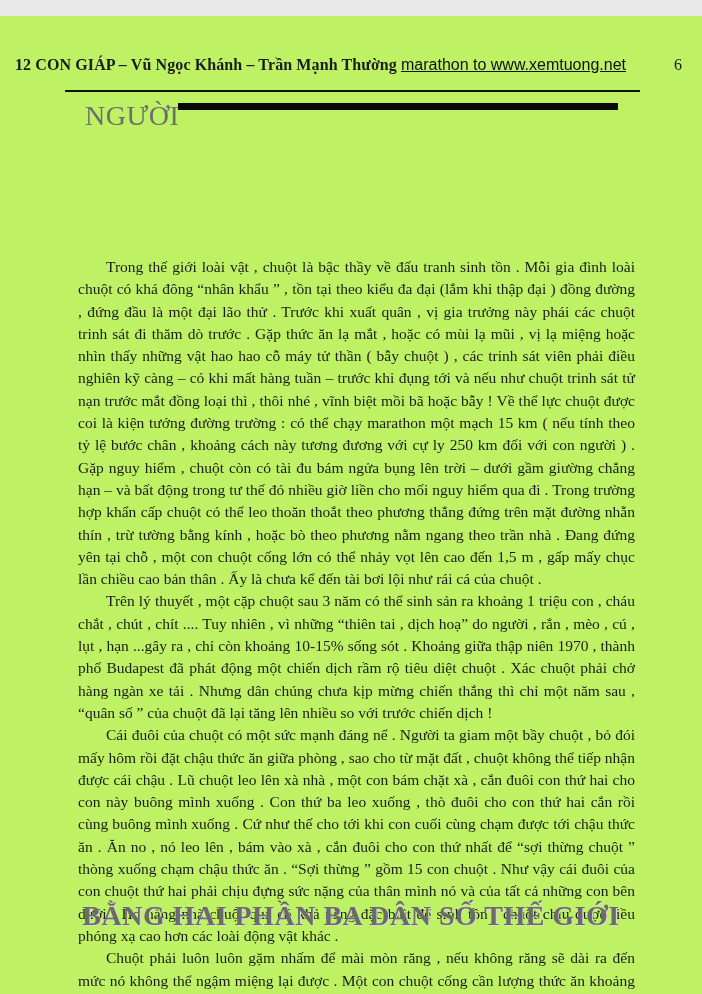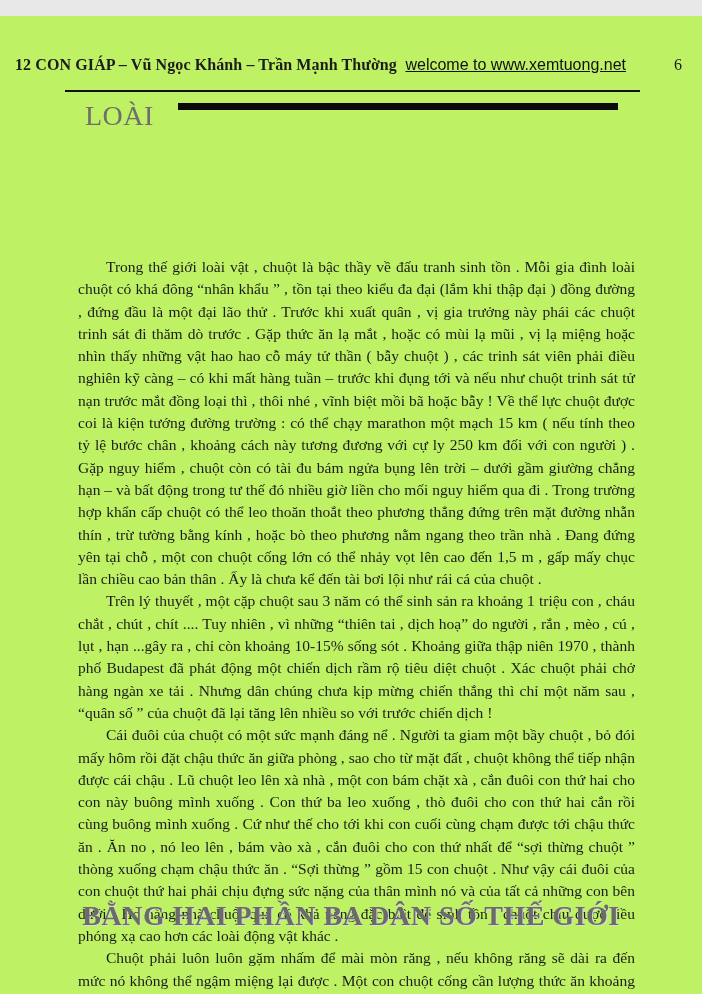--- a/index.html
+++ b/index.html
@@ -92,28 +92,28 @@
     text-shadow: 1px 1px 0 #d9d9d9;
   }
 </style>
 </head>
 <body>
 
 <div class="page">
 
   <div class="header">
     <span class="header-left">12 CON GIÁP – Vũ Ngọc Khánh – Trần Mạnh Thường</span>
-    <span class="header-link">welcome to www.xemtuong.net</span>
+    <span class="header-link">marathon to www.xemtuong.net</span>
     <span class="header-page-number">6</span>
   </div>
   <div class="header-rule"></div>
 
   <div class="title-bar"></div>
   <div class="title-block">
-    <div class="title-line1">LOÀI</div>
+    <div class="title-line1">NGƯỜI</div>
   </div>
 
   <div class="body-text">
     <p>Trong thế giới loài vật , chuột là bậc thầy về đấu tranh sinh tồn . Mỗi gia đình loài chuột có khá đông “nhân khẩu ” , tồn tại theo kiểu đa đại (lắm khi thập đại ) đồng đường , đứng đầu là một đại lão thử . Trước khi xuất quân , vị gia trưởng này phái các chuột trinh sát đi thăm dò trước . Gặp thức ăn lạ mắt , hoặc có mùi lạ mũi , vị lạ miệng hoặc nhìn thấy những vật hao hao cỗ máy tử thần ( bẫy chuột ) , các trinh sát viên phải điều nghiên kỹ càng – có khi mất hàng tuần – trước khi đụng tới và nếu như chuột trinh sát tử nạn trước mắt đồng loại thì , thôi nhé , vĩnh biệt mồi bã hoặc bẫy ! Về thể lực chuột được coi là kiện tướng đường trường : có thể chạy marathon một mạch 15 km ( nếu tính theo tỷ lệ bước chân , khoảng cách này tương đương với cự ly 250 km đối với con người ) . Gặp nguy hiểm , chuột còn có tài đu bám ngửa bụng lên trời – dưới gầm giường chẳng hạn – và bất động trong tư thế đó nhiều giờ liền cho mối nguy hiểm qua đi . Trong trường hợp khẩn cấp chuột có thể leo thoăn thoắt theo phương thẳng đứng trên mặt đường nhẵn thín , trừ tường bằng kính , hoặc bò theo phương nằm ngang theo trần nhà . Đang đứng yên tại chỗ , một con chuột cống lớn có thể nhảy vọt lên cao đến 1,5 m , gấp mấy chục lần chiều cao bản thân . Ấy là chưa kể đến tài bơi lội như rái cá của chuột .</p>
     <p>Trên lý thuyết , một cặp chuột sau 3  năm có thể sinh sản ra khoảng 1 triệu con , cháu chắt , chút , chít .... Tuy nhiên , vì những “thiên tai , dịch hoạ” do người , rắn , mèo , cú , lụt , hạn ...gây ra , chỉ còn khoảng 10-15% sống sót . Khoảng giữa thập niên 1970 , thành phố Budapest đã phát động một chiến dịch rầm rộ tiêu diệt chuột . Xác chuột phải chở hàng ngàn xe tải . Nhưng dân chúng chưa kịp mừng chiến thắng thì chỉ một năm sau , “quân số ” của chuột đã lại tăng lên nhiều so với trước chiến dịch !</p>
     <p>Cái đuôi của chuột có một sức mạnh đáng nể . Người ta giam một bầy chuột , bỏ đói mấy hôm rồi đặt chậu thức ăn giữa phòng , sao cho từ mặt đất , chuột không thể tiếp nhận được cái chậu . Lũ chuột leo lên xà nhà , một con bám chặt xà , cắn đuôi con thứ hai cho con này buông mình xuống . Con thứ ba leo xuống , thò đuôi cho con thứ hai cắn rồi cùng buông mình xuống . Cứ như thế cho tới khi con cuối cùng chạm được tới chậu thức ăn . Ăn no , nó leo lên , bám vào xà , cắn đuôi cho con thứ nhất để “sợi thừng chuột ” thòng xuống chạm chậu thức ăn . “Sợi thừng ” gồm 15 con chuột . Như vậy cái đuôi của con chuột thứ hai phải chịu đựng sức nặng của thân mình nó và của tất cả những con bên dưới . Họ hàng nhà chuột quả có khả năng đặc biệt để sinh tồn : chuột chịu được liều phóng xạ cao hơn các loài động  vật khác .</p>
     <p>Chuột phải luôn luôn gặm nhấm để mài mòn răng , nếu không răng sẽ dài ra đến mức nó không thể ngậm miệng lại được . Một con chuột cống cần lượng thức ăn khoảng 50-100 g mỗi ngày . Một thành phố có khoảng 10 – 12 triệu con chuột , mỗi năm phải chịu mất trắng khoảng 20.000 tấn lương thực , thực phẩm vì chuột .</p>
   </div>
 
   <div class="footer-heading">BẰNG HAI PHẦN BA DÂN SỐ THẾ GIỚI</div>

